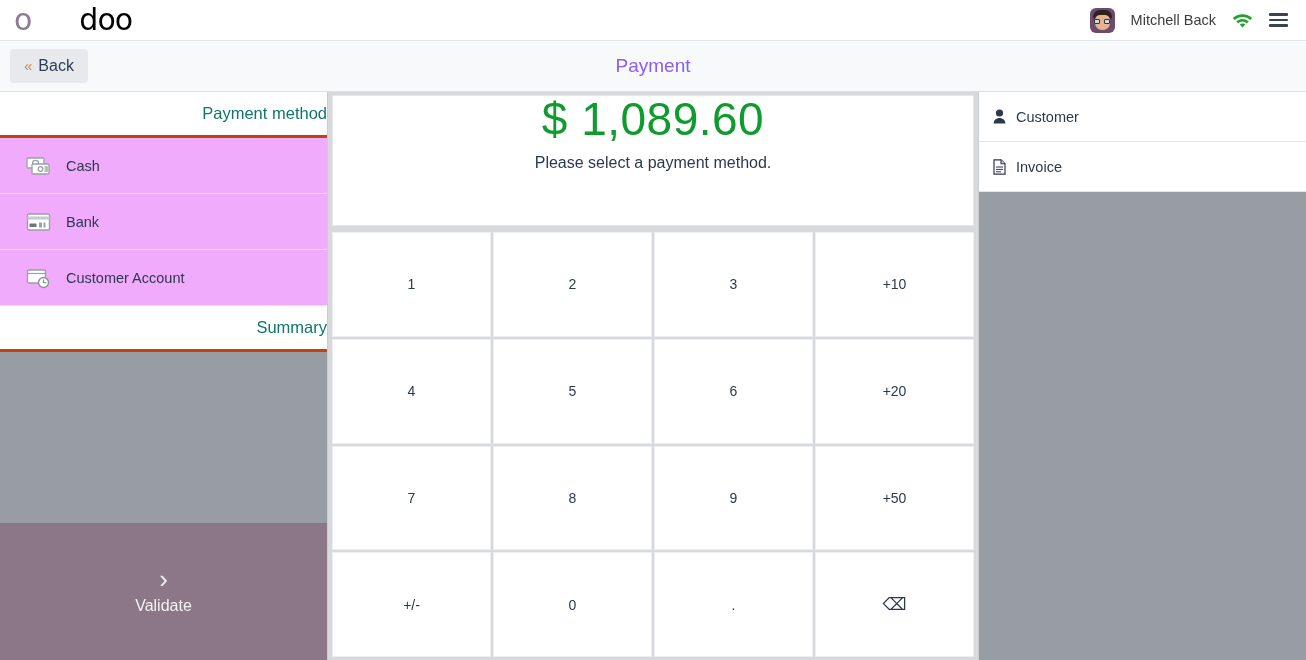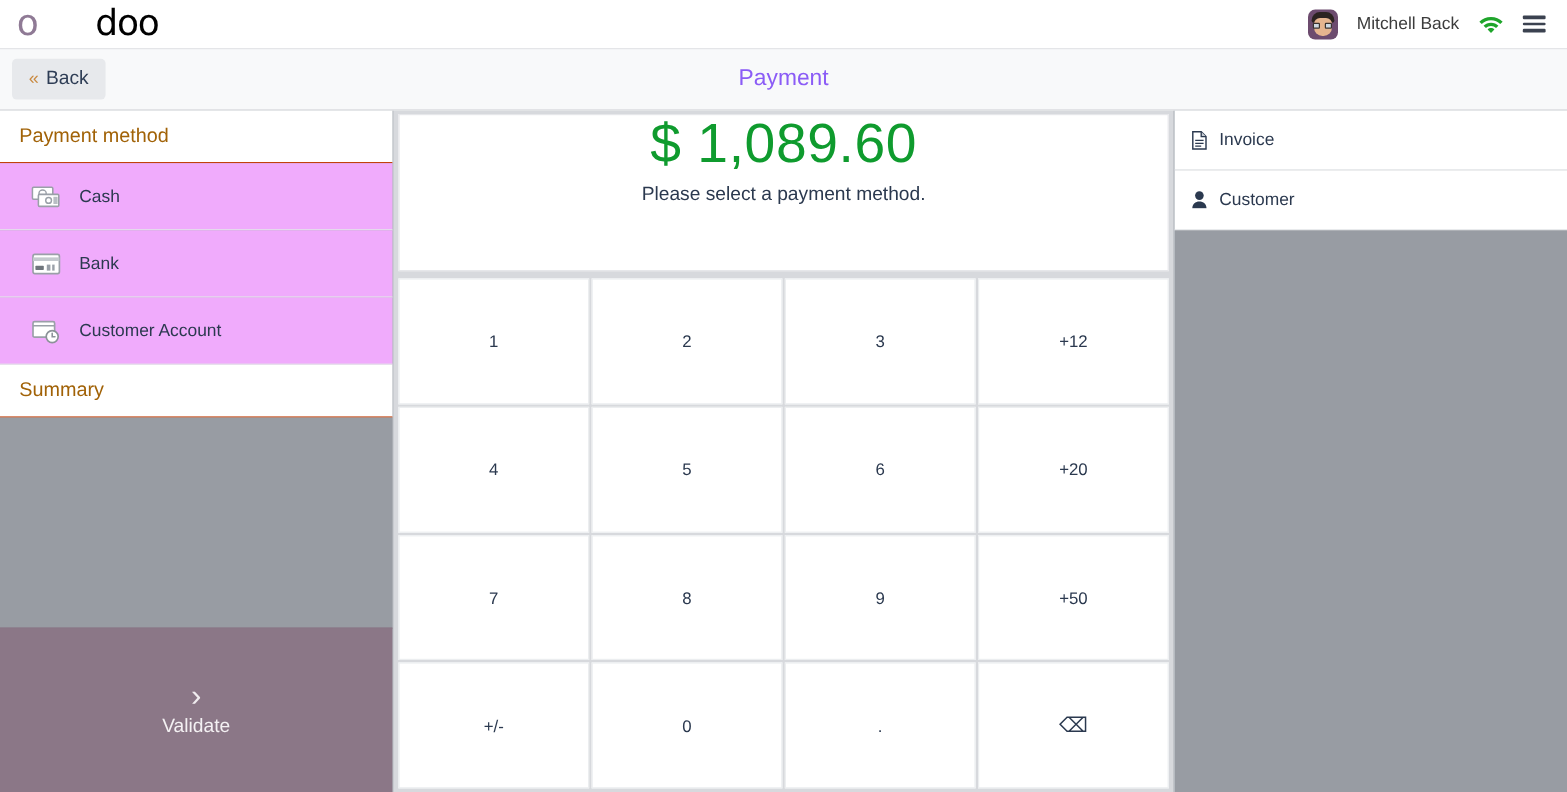--- a/index.html
+++ b/index.html
@@ -146,24 +146,25 @@
     width: 328px;
     min-width: 328px;
     display: flex;
     flex-direction: column;
     background: #989ca3;
     border-right: 1px solid #c9ccd1;
   }
 
   .section-title {
     font-size: 16.5px;
-    color: #a16207;
+    color: #0f766e;
     padding: 12px 0 12px 16px;
     background: #ffffff;
-    border-bottom: 1px solid #c2410c;
+    border-bottom: 3px solid #c2410c;
+    text-align: right;
   }
   .pm-row {
     height: 56px;
     display: flex;
     align-items: center;
     gap: 14px;
     padding-left: 26px;
     background: #f0abfc;
     border-bottom: 1px solid #e3e5e8;
     cursor: pointer;
@@ -373,56 +374,56 @@
     <div class="centercol">
       <div class="amount-panel">
         <div class="amount-value">$ 1,089.60</div>
         <div class="amount-hint">Please select a payment method.</div>
       </div>
 
       <div class="numpad">
         <div class="key">1</div>
         <div class="key">2</div>
         <div class="key">3</div>
-        <div class="key">+12</div>
+        <div class="key">+10</div>
 
         <div class="key">4</div>
         <div class="key">5</div>
         <div class="key">6</div>
         <div class="key">+20</div>
 
         <div class="key">7</div>
         <div class="key">8</div>
         <div class="key">9</div>
         <div class="key">+50</div>
 
         <div class="key">+/-</div>
         <div class="key">0</div>
         <div class="key">.</div>
         <div class="key backspace">⌫</div>
       </div>
     </div>
 
     <div class="rightcol">
+      <div class="right-row">
+        <svg width="13" height="15" viewBox="0 0 13 15">
+          <circle cx="6.5" cy="4" r="3.6" fill="#2b394f"></circle>
+          <path d="M0.6 14.5c0-3.4 2.6-5.6 5.9-5.6s5.9 2.2 5.9 5.6z" fill="#2b394f"></path>
+        </svg>
+        <span class="rlabel">Customer</span>
+      </div>
+
       <div class="right-row">
         <svg width="13" height="16" viewBox="0 0 13 16">
           <path d="M1 0.8h7l4 4v10.4H1z" fill="#ffffff" stroke="#2b394f" stroke-width="1.2"></path>
           <path d="M8 0.8v4h4" fill="#c7ccd3" stroke="#2b394f" stroke-width="1.1"></path>
           <line x1="3" y1="8" x2="10" y2="8" stroke="#2b394f" stroke-width="1"></line>
           <line x1="3" y1="10.4" x2="10" y2="10.4" stroke="#2b394f" stroke-width="1"></line>
           <line x1="3" y1="12.8" x2="8" y2="12.8" stroke="#2b394f" stroke-width="1"></line>
         </svg>
         <span class="rlabel">Invoice</span>
       </div>
 
-      <div class="right-row">
-        <svg width="13" height="15" viewBox="0 0 13 15">
-          <circle cx="6.5" cy="4" r="3.6" fill="#2b394f"></circle>
-          <path d="M0.6 14.5c0-3.4 2.6-5.6 5.9-5.6s5.9 2.2 5.9 5.6z" fill="#2b394f"></path>
-        </svg>
-        <span class="rlabel">Customer</span>
-      </div>
-
       <div class="right-filler"></div>
     </div>
 
   </div>
 </div>
 
 </body></html>

